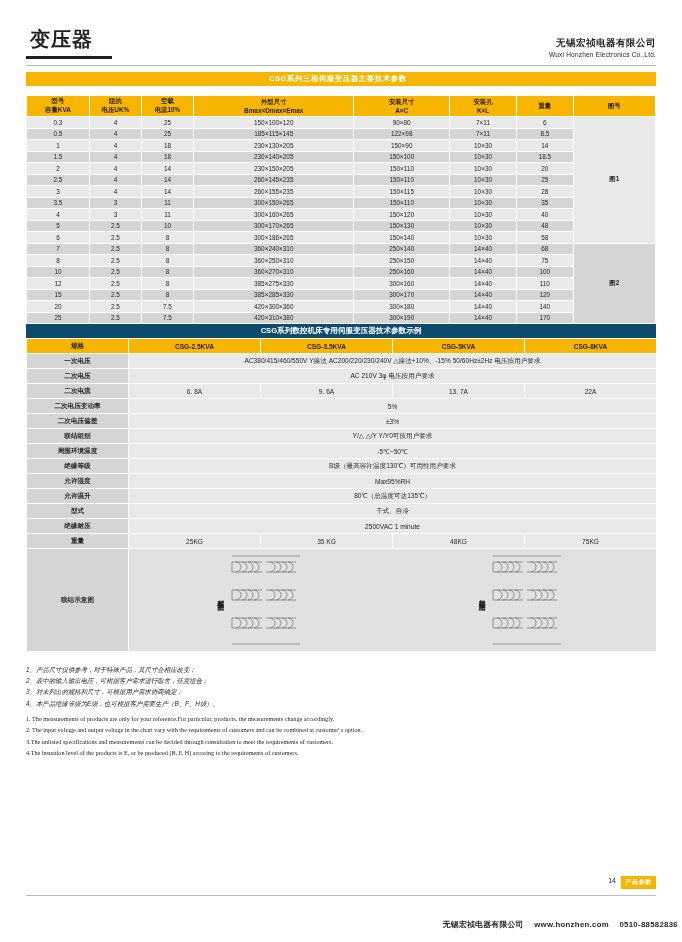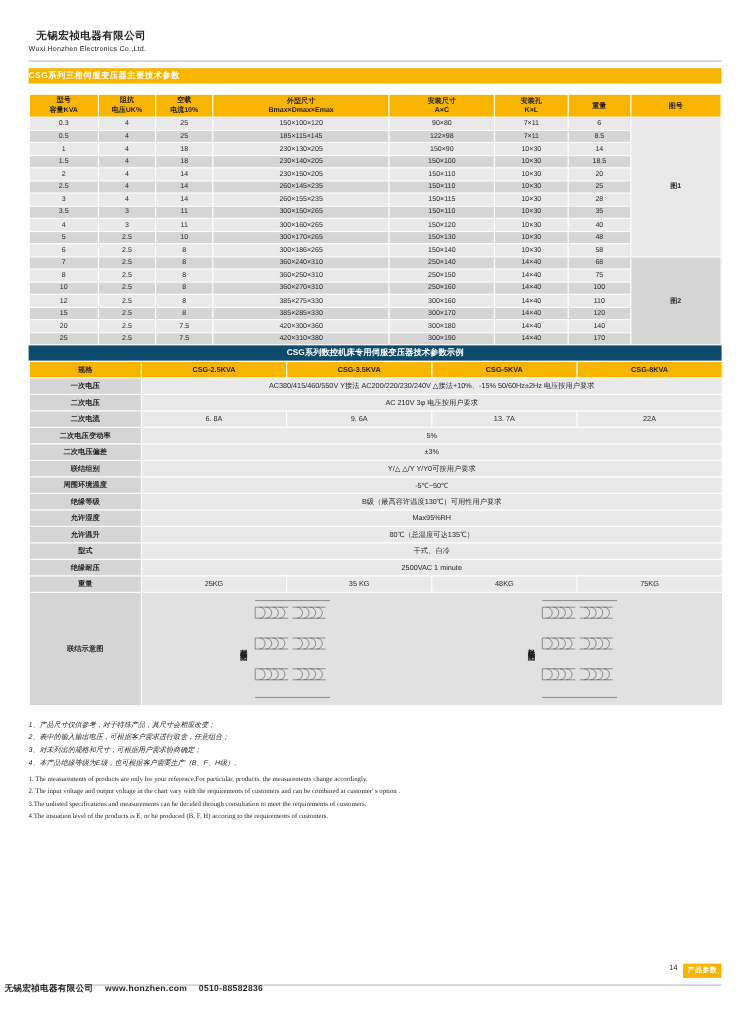--- a/index.html
+++ b/index.html
@@ -29,21 +29,21 @@
   .hdr-en { font-size: 6.5px; color:#231f20; letter-spacing:0.2px;}
 
   
   .hdr-rule { height:1px; background:#bcbcbc; margin-top:6px; }
 
   
   .banner {
     margin-top: 6px;
     height: 14px;
     background: #f7b500;
-    display:flex; align-items:center; justify-content:flex-start;
+    display:flex; align-items:center; justify-content:center;
     padding-right: 6px;
   }
   .banner-text { color:#ffffff; font-size:7.5px; font-weight:bold; letter-spacing:0.5px; }
 
   
   table { border-collapse: collapse; width: 630px; table-layout: fixed; }
   .tbl-main { margin-top: 9px; }
   .tbl-main td, .tbl-main th {
     border: 1px solid #ffffff;
     text-align:center;
@@ -100,32 +100,36 @@
 
   
   .pgnum { position:absolute; right: 66px; bottom: 58px; font-size:7px; color:#231f20; }
   .pgtag {
     position:absolute; right: 26px; bottom: 53px;
     background:#f7b500; color:#ffffff; font-size:6.2px; font-weight:bold;
     padding: 2px 4px; letter-spacing:0.5px;
   }
   .foot-rule { position:absolute; left:26px; right:26px; bottom:46px; height:1px; background:#bcbcbc; }
   .footer {
-    position:absolute; left:0; right:0; bottom: 38px;
-    text-align:left; font-size:7.8px; font-weight:bold; color:#231f20;
+    position:absolute; left:0; right:0; bottom: 12px;
+    text-align:right; font-size:7.8px; font-weight:bold; color:#231f20;
     letter-spacing:0.3px;
   }
   .footer span { margin: 0 4px; }
 </style>
 </head>
 <body>
 
 <div class="page">
 
   <div class="hdr">
+    <div class="hdr-left">
+      <div class="hdr-title">变压器</div>
+      <div class="hdr-underline"></div>
+    </div>
     <div class="hdr-right">
       <div class="hdr-cn">无锡宏祯电器有限公司</div>
       <div class="hdr-en">Wuxi Honzhen Electronics Co.,Ltd.</div>
     </div>
   </div>
   <div class="hdr-rule"></div>
 
   <div class="banner">
     <div class="banner-text">CSG系列三相伺服变压器主要技术参数</div>
   </div>

